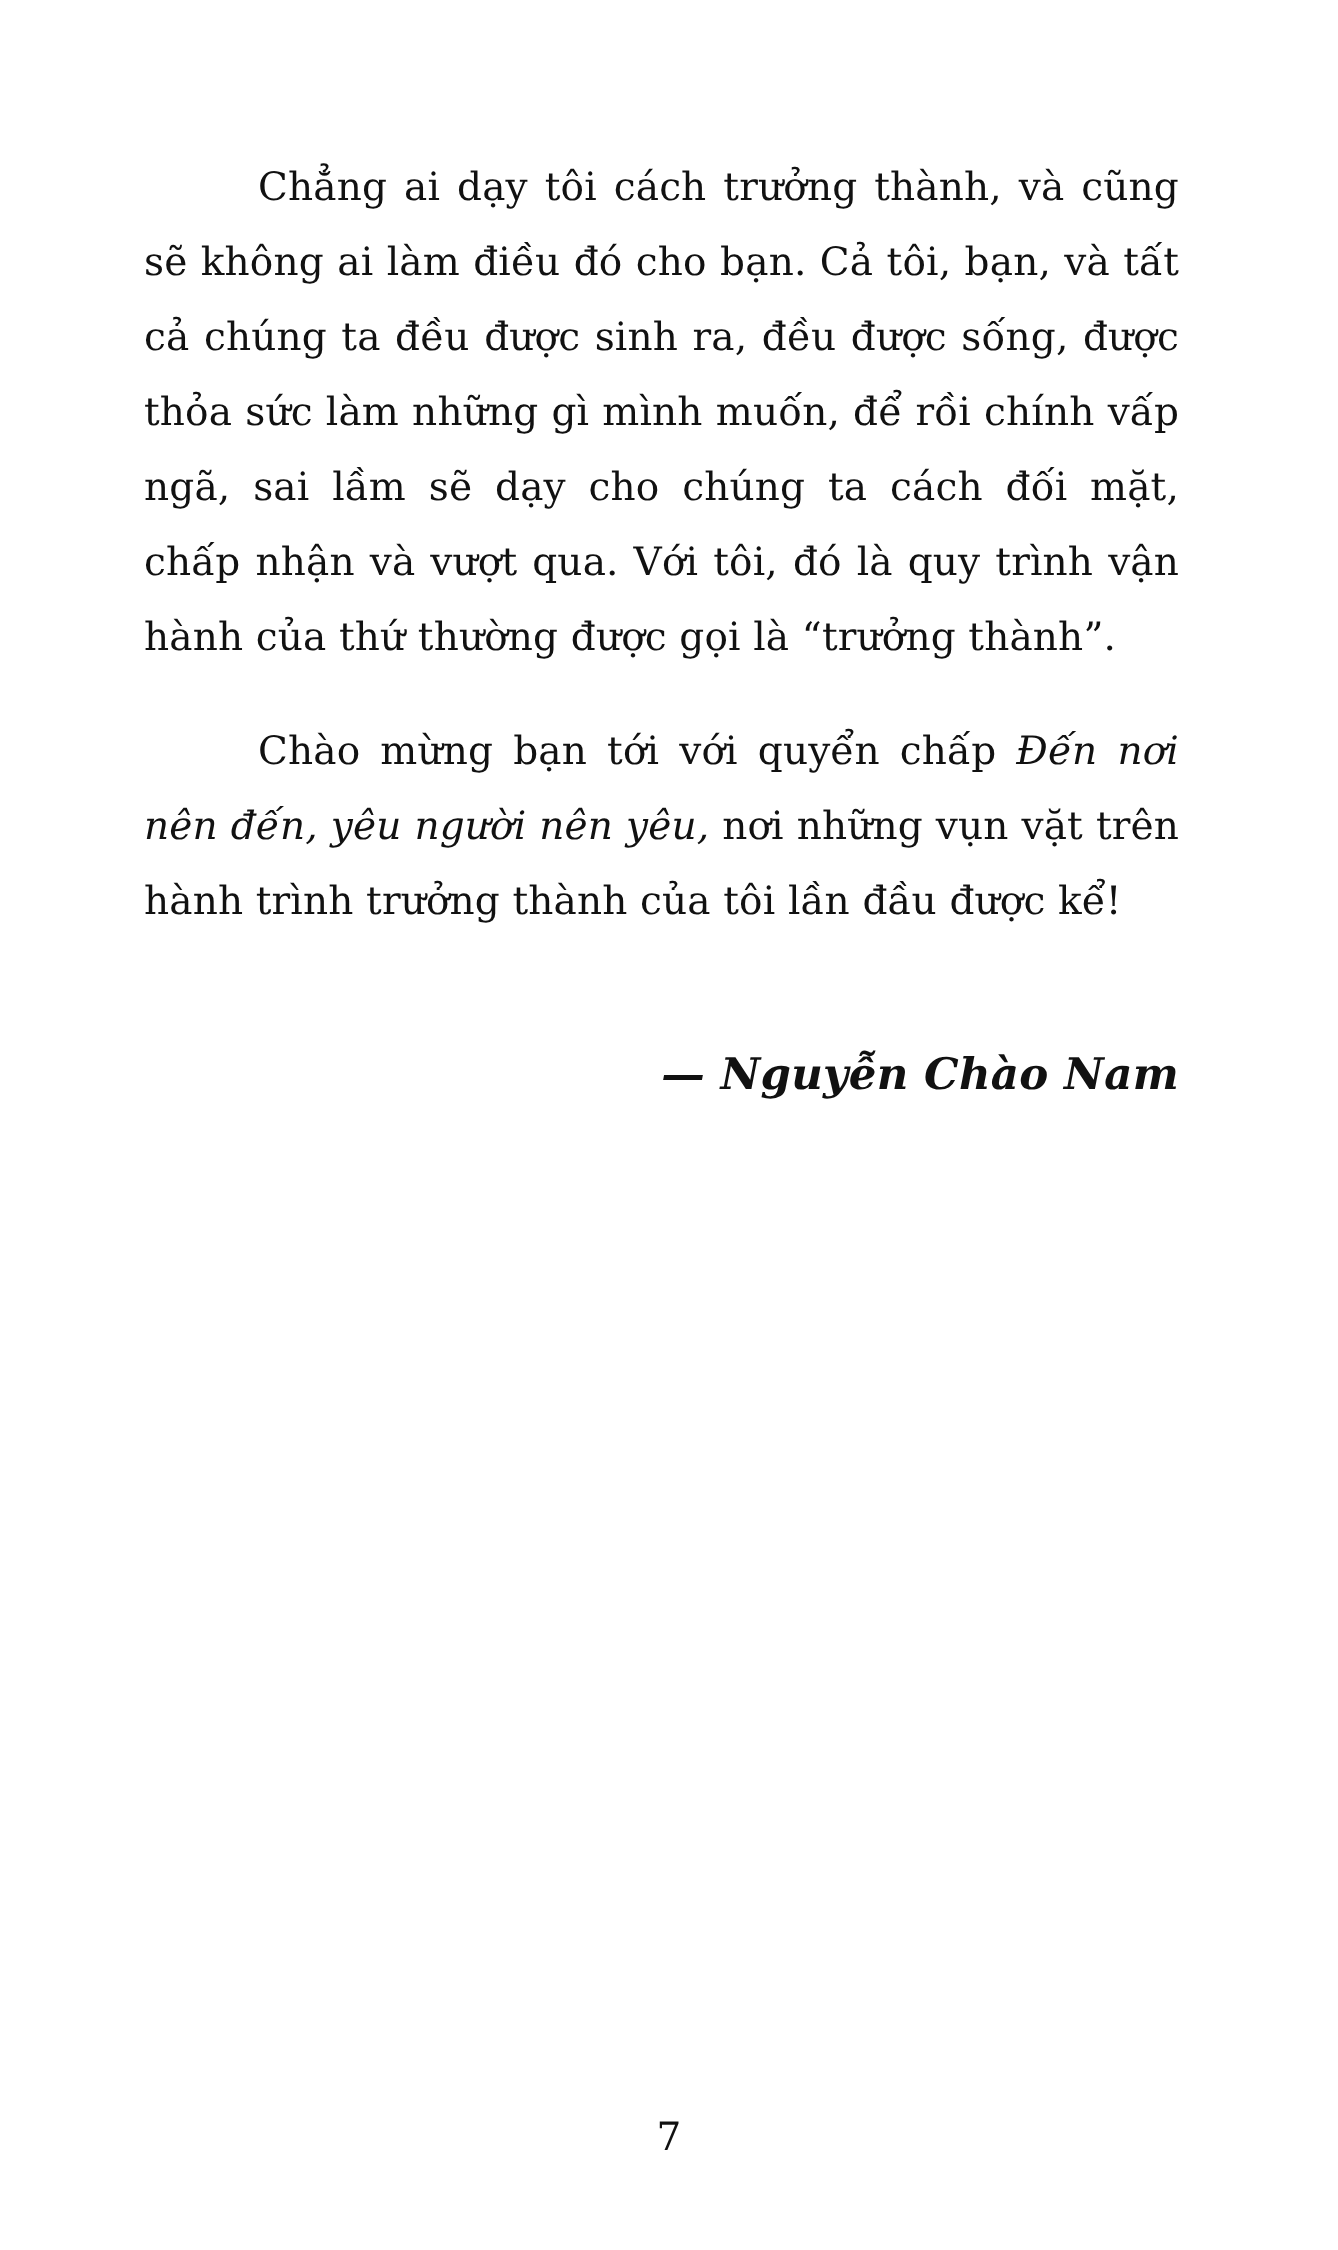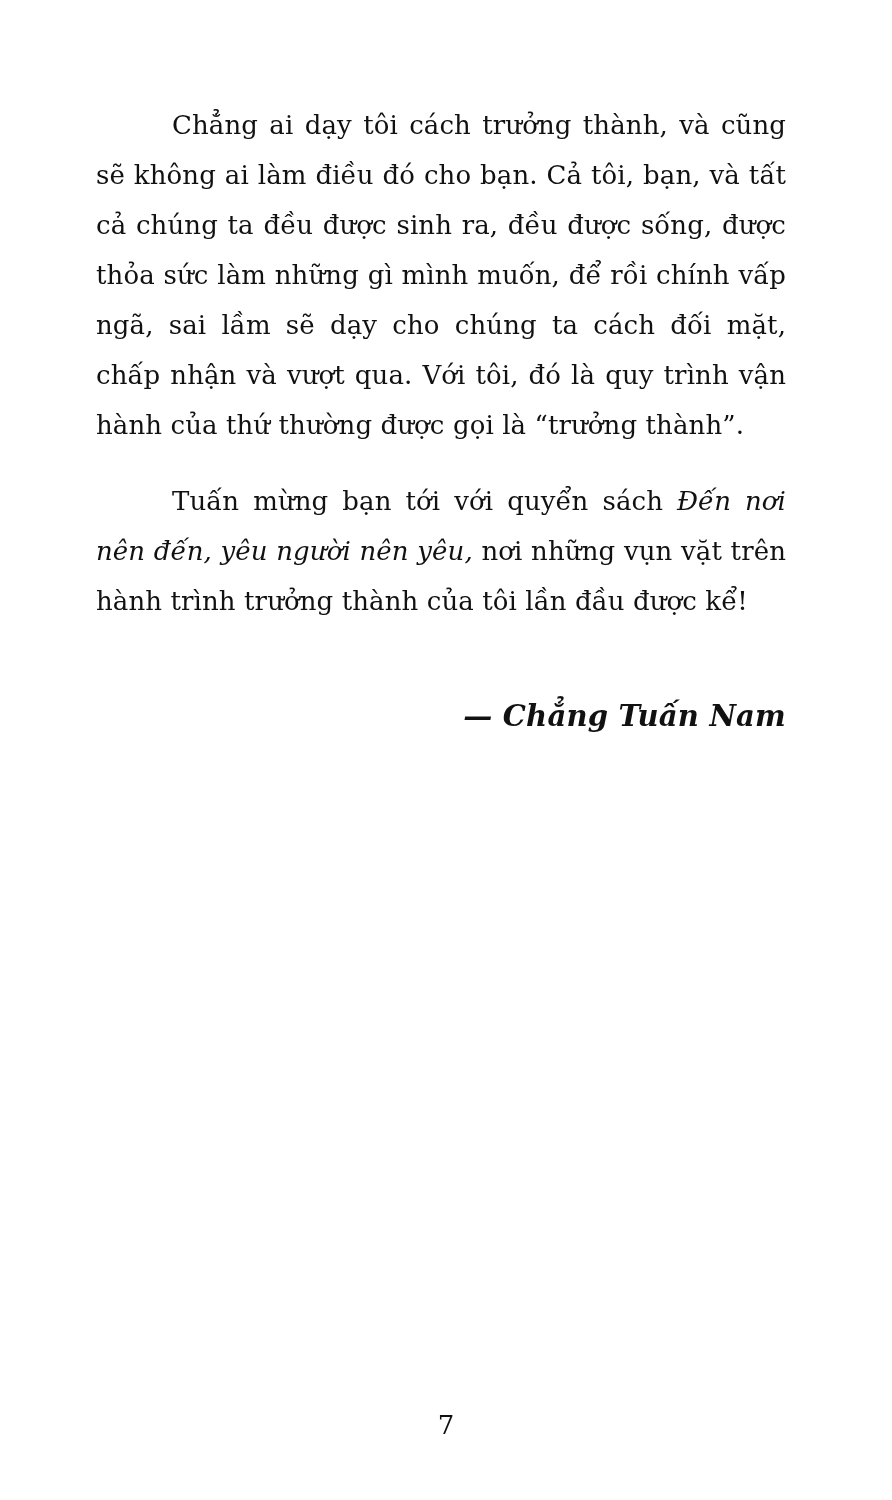--- a/index.html
+++ b/index.html
@@ -66,20 +66,20 @@
     color: #111111;
   }
 </style>
 </head>
 <body>
 
 <div class="page">
 
   <div class="text-block">
     <p class="para"><span>Chẳng ai dạy tôi cách trưởng thành, và cũng sẽ không ai làm điều đó cho bạn. Cả tôi, bạn, và tất cả chúng ta đều được sinh ra, đều được sống, được thỏa sức làm những gì mình muốn, để rồi chính vấp ngã, sai lầm sẽ dạy cho chúng ta cách đối mặt, chấp nhận và vượt qua. Với tôi, đó là quy trình vận hành của thứ thường được gọi là “trưởng thành”.</span></p>
-    <p class="para"><span>Tuấn mừng bạn tới với quyển sách </span><span class="book-title">Đến nơi nên đến, yêu người nên yêu,</span><span> nơi những vụn vặt trên hành trình trưởng thành của tôi lần đầu được kể!</span></p>
+    <p class="para"><span>Chào mừng bạn tới với quyển chấp </span><span class="book-title">Đến nơi nên đến, yêu người nên yêu,</span><span> nơi những vụn vặt trên hành trình trưởng thành của tôi lần đầu được kể!</span></p>
   </div>
 
-  <div class="signature">— Chẳng Tuấn Nam</div>
+  <div class="signature">— Nguyễn Chào Nam</div>
 
   <div class="page-number">7</div>
 
 </div>
 
 </body></html>

